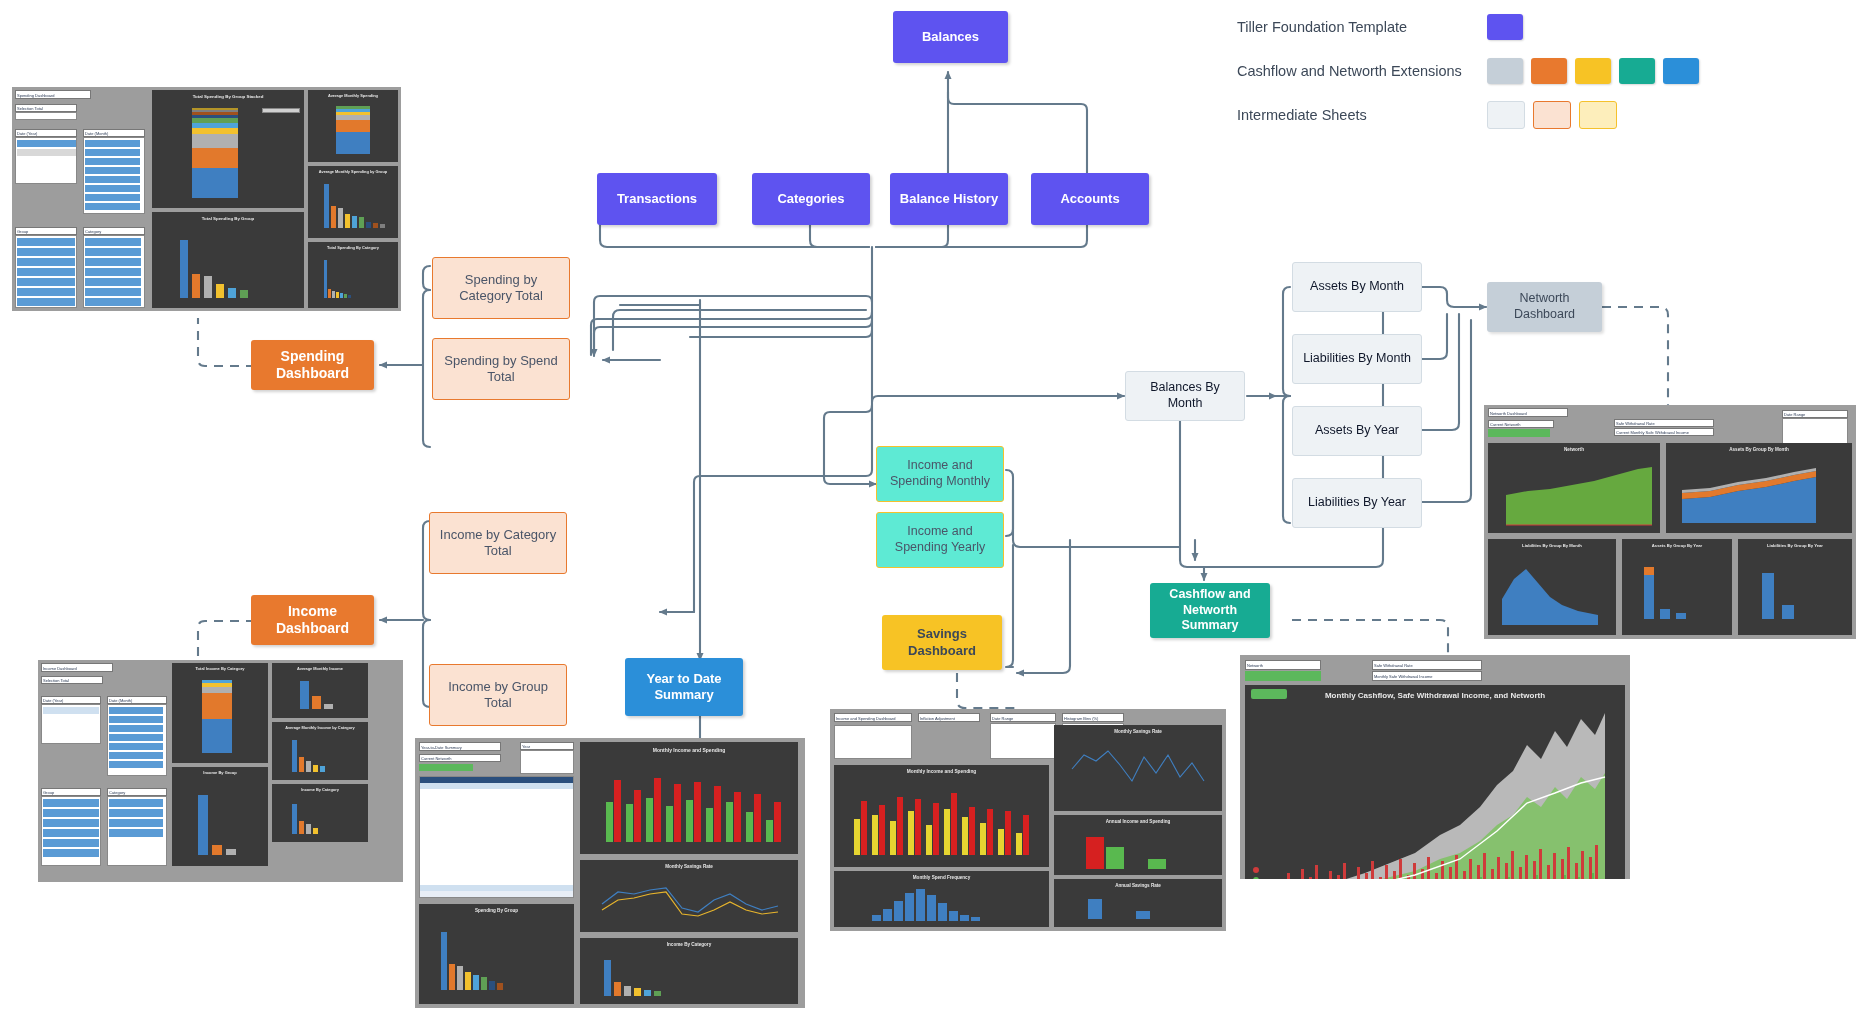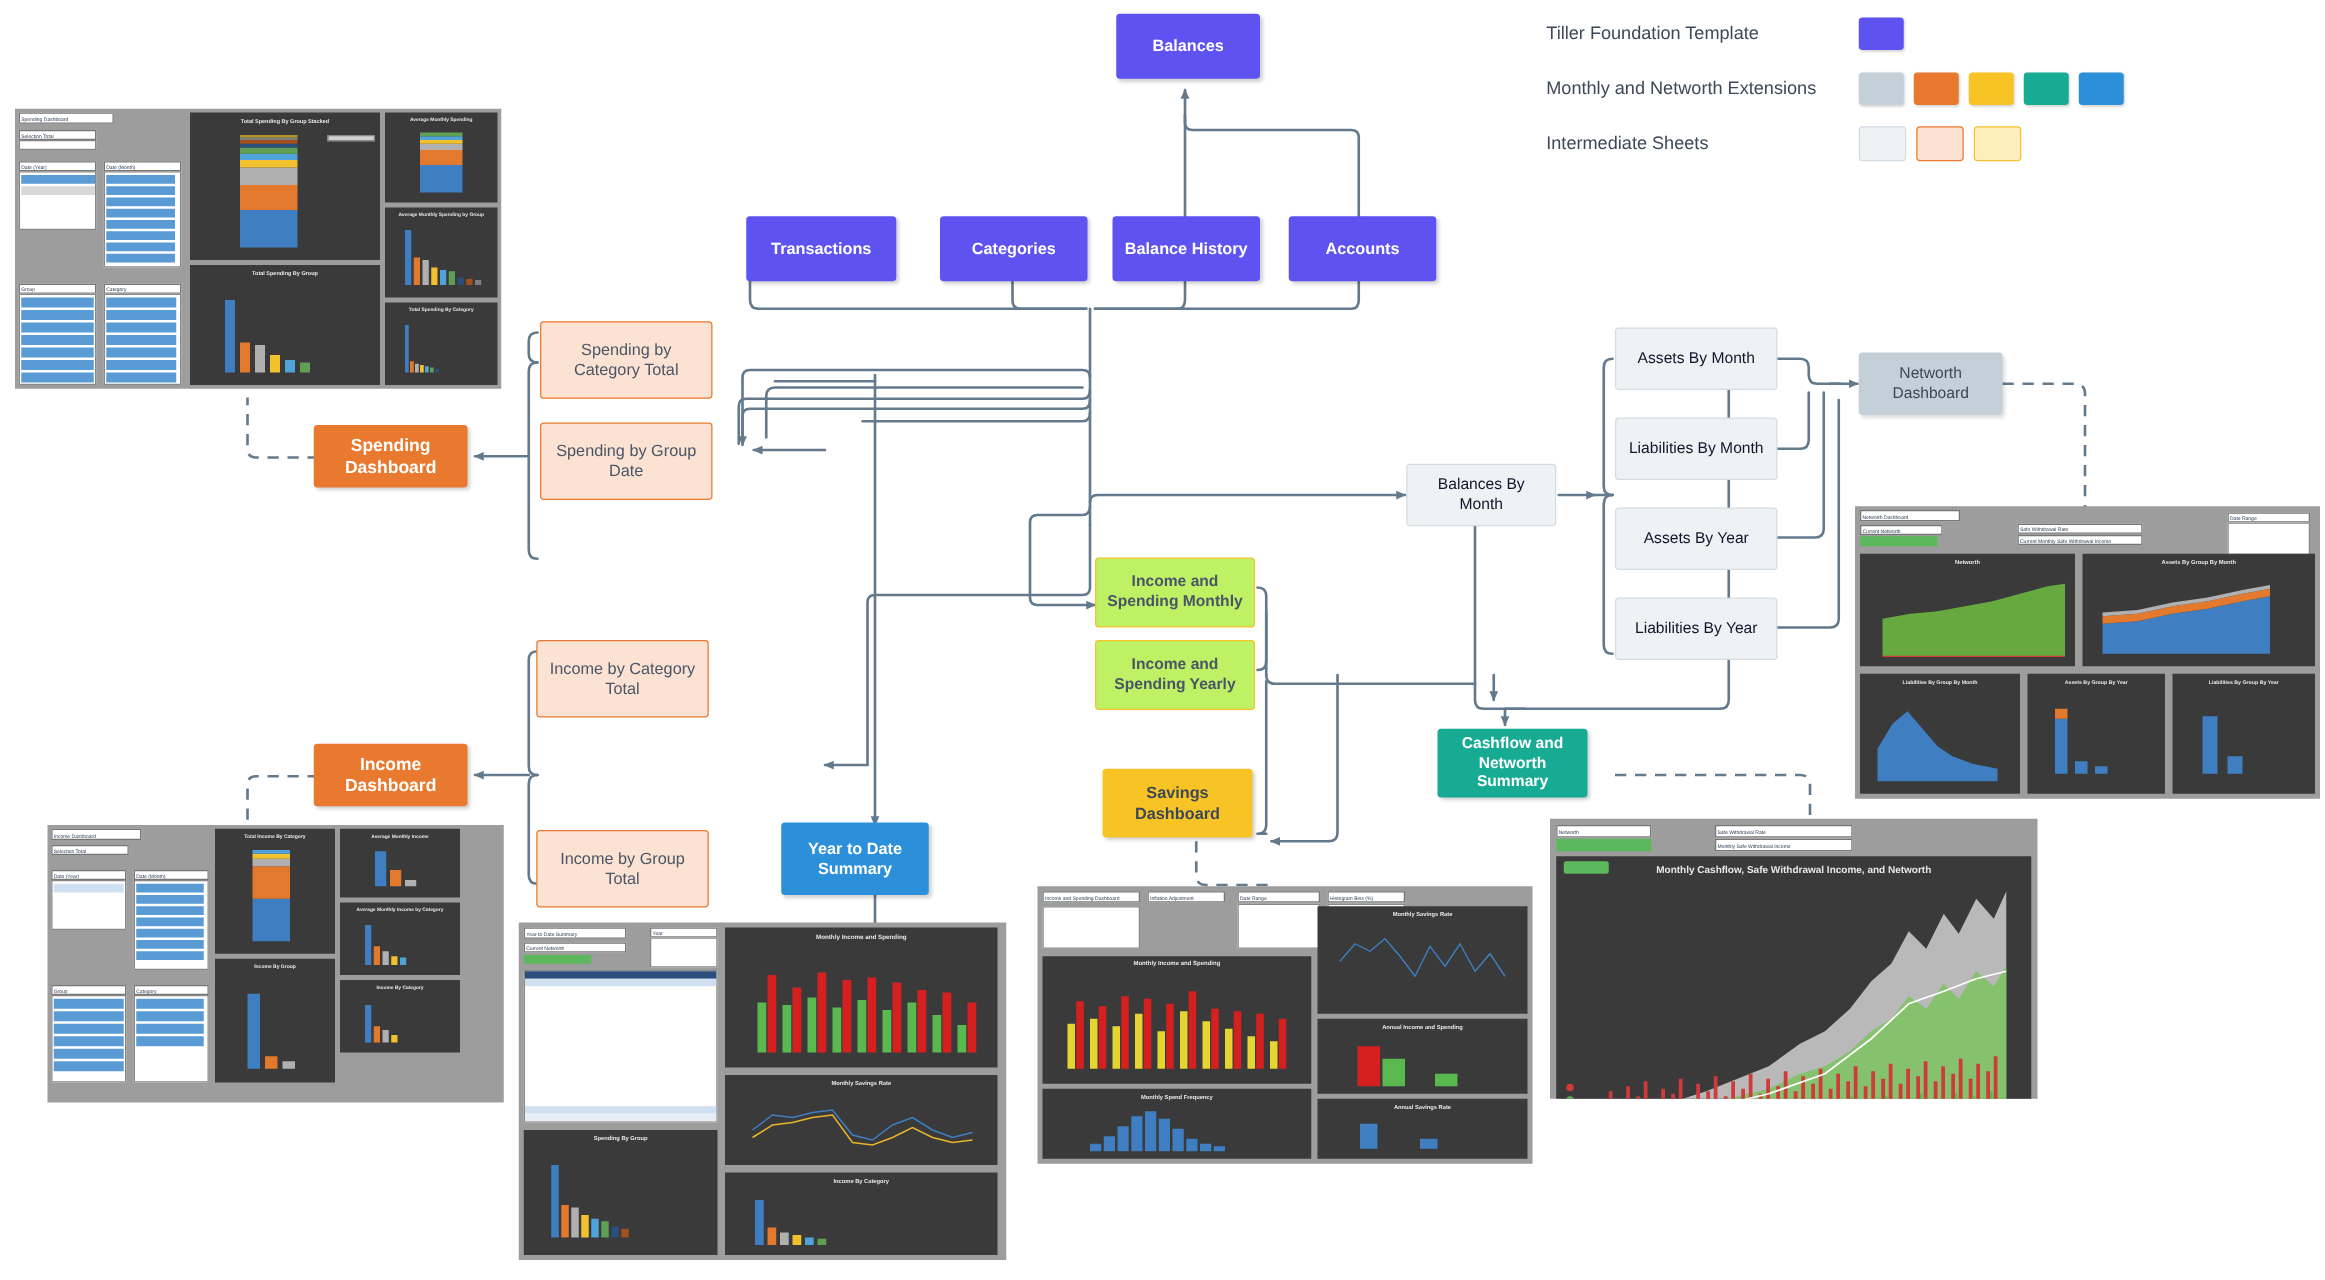--- a/index.html
+++ b/index.html
@@ -22,21 +22,21 @@
     line-height:1.25;
     border-radius:3px;
   }
   .node span{display:block;padding:0 6px;}
 
   .n-purple{background:#5e53f0;color:#fff;font-weight:bold;font-size:13px;
             box-shadow:2px 2px 3px rgba(0,0,0,.18);}
   .n-orange{background:#e8792e;color:#fff;font-weight:bold;font-size:14px;
             box-shadow:2px 2px 3px rgba(0,0,0,.18);}
   .n-peach{background:#fbe2d2;border:1.5px solid #e8792e;color:#4a5568;font-size:13px;}
-  .n-yellow{background:#bef264;border:1.5px solid #f5c12c;color:#4a5568;font-size:12.5px;font-weight:bold;}
+  .n-yellow{background:#5eead4;border:1.5px solid #f5c12c;color:#4a5568;font-size:12.5px;}
   .n-amber{background:#f7c325;color:#3c4858;font-weight:bold;font-size:13px;
            box-shadow:2px 2px 3px rgba(0,0,0,.18);}
   .n-grey{background:#eef2f5;border:1px solid #d3dce3;color:#0f172a;font-size:12.5px;}
   .n-greyfill{background:#c5cfd8;color:#3c4858;font-size:12.5px;border-radius:3px;
               box-shadow:2px 2px 3px rgba(0,0,0,.13);}
   .n-teal{background:#17ab93;color:#fff;font-weight:bold;font-size:12.5px;
           box-shadow:2px 2px 3px rgba(0,0,0,.18);}
   .n-blue{background:#2b8fd9;color:#fff;font-weight:bold;font-size:13px;
           box-shadow:2px 2px 3px rgba(0,0,0,.18);}
 
@@ -168,21 +168,21 @@
     <span>Balance History</span>
   </div>
   <div class="node n-purple" style="left:1031px;top:173px;width:118px;height:52px;">
     <span>Accounts</span>
   </div>
 
   <div class="node n-peach" style="left:432px;top:257px;width:138px;height:62px;">
     <span>Spending by Category Total</span>
   </div>
   <div class="node n-peach" style="left:432px;top:338px;width:138px;height:62px;">
-    <span>Spending by Group Date</span>
+    <span>Spending by Spend Total</span>
   </div>
 
   <div class="node n-orange" style="left:251px;top:340px;width:123px;height:50px;">
     <span>Spending Dashboard</span>
   </div>
 
   <div class="node n-peach" style="left:429px;top:512px;width:138px;height:62px;">
     <span>Income by Category Total</span>
   </div>
   <div class="node n-peach" style="left:429px;top:664px;width:138px;height:62px;">
@@ -234,21 +234,21 @@
   </div>
 
   <div id="legend">
 
     <div class="lg-row">
       <div class="lg-label">Tiller Foundation Template</div>
       <div class="lg-sw" style="background:#5e53f0;"></div>
     </div>
 
     <div class="lg-row">
-      <div class="lg-label">Monthly and Networth Extensions</div>
+      <div class="lg-label">Cashflow and Networth Extensions</div>
       <div class="lg-sw" style="background:#c5cfd8;"></div>
       <div class="lg-sw" style="background:#e8792e;"></div>
       <div class="lg-sw" style="background:#f7c325;"></div>
       <div class="lg-sw" style="background:#17ab93;"></div>
       <div class="lg-sw" style="background:#2b8fd9;"></div>
     </div>
 
     <div class="lg-row">
       <div class="lg-label">Intermediate Sheets</div>
       <div class="lg-sw outlined" style="background:#eef2f5;border:1.5px solid #d3dce3;"></div>

